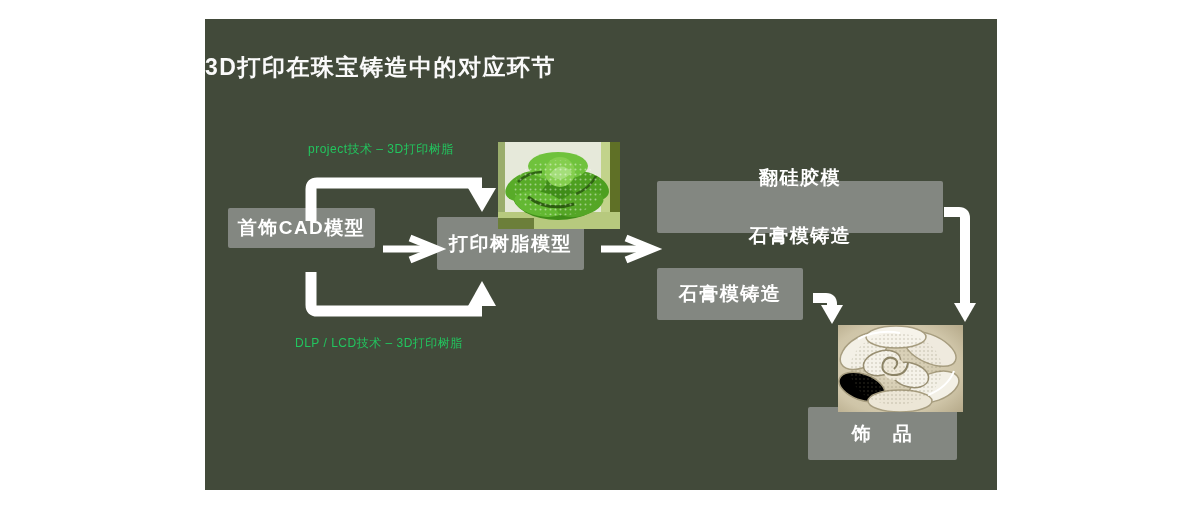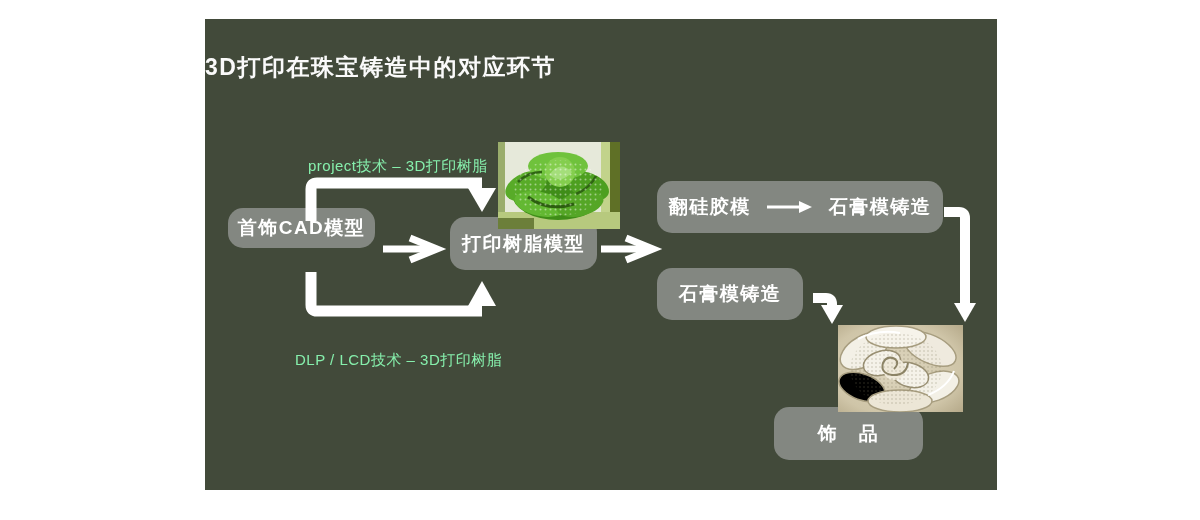--- a/index.html
+++ b/index.html
@@ -9,34 +9,34 @@
   }
   .panel{
     position:absolute;left:205px;top:19px;width:792px;height:471px;
     background:#424a3a;overflow:hidden;
   }
   .title{
     position:absolute;left:0;top:33px;width:100%;text-align:left;
     color:#fafafa;font-size:23px;font-weight:700;letter-spacing:1.5px;
   }
   .flow-label{
-    position:absolute;color:#86efac;font-size:15px;letter-spacing:0.5px;white-space:nowrap;margin-top:16px;
+    position:absolute;color:#22c55e;font-size:12px;letter-spacing:0.5px;white-space:nowrap;
   }
   .flow-label.top{left:103px;top:122px;}
   .flow-label.bottom{left:90px;top:316px;text-align:center;}
   .gbox{
-    position:absolute;background:#838781;border-radius:15px;
+    position:absolute;background:#838781;border-radius:2px;
     color:#ffffff;font-weight:700;font-size:19px;letter-spacing:1.5px;
-    display:flex;align-items:center;justify-content:center;white-space:nowrap;z-index:1;
+    display:flex;align-items:center;justify-content:center;white-space:nowrap;z-index:1;flex-direction:column;
   }
   .box-cad{left:23px;top:189px;width:147px;height:40px;}
-  .box-print{left:245px;top:198px;width:147px;height:53px;}
+  .box-print{left:232px;top:198px;width:147px;height:53px;}
   .box-mold{left:452px;top:162px;width:286px;height:52px;gap:16px;}
   .box-plaster{left:452px;top:249px;width:146px;height:52px;}
-  .box-final{left:569px;top:388px;width:149px;height:53px;}
+  .box-final{left:603px;top:388px;width:149px;height:53px;}
   .arrows{position:absolute;left:0;top:0;width:792px;height:471px;z-index:3;pointer-events:none;}
   .photo{position:absolute;z-index:2;display:block;}
   .photo.resin{left:293px;top:123px;width:122px;height:87px;}
   .photo.rose{left:633px;top:306px;width:125px;height:87px;}
   .inner-arrow{display:block;}
 </style>
 </head>
 <body>
 
 <div class="canvas">

